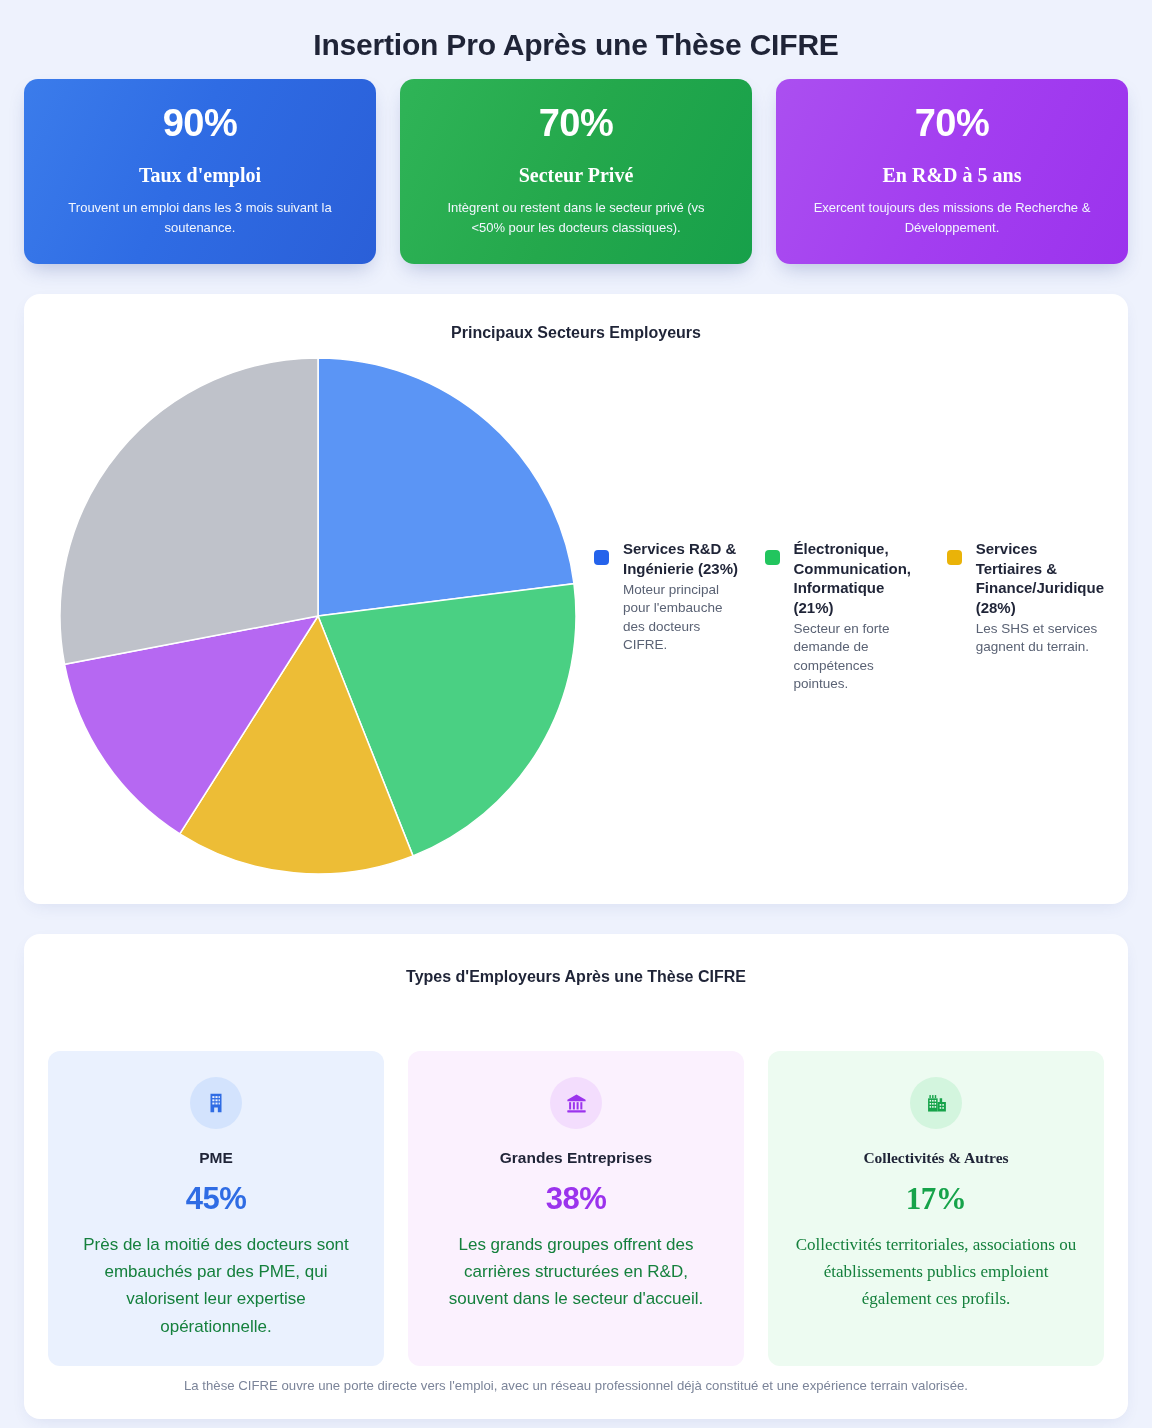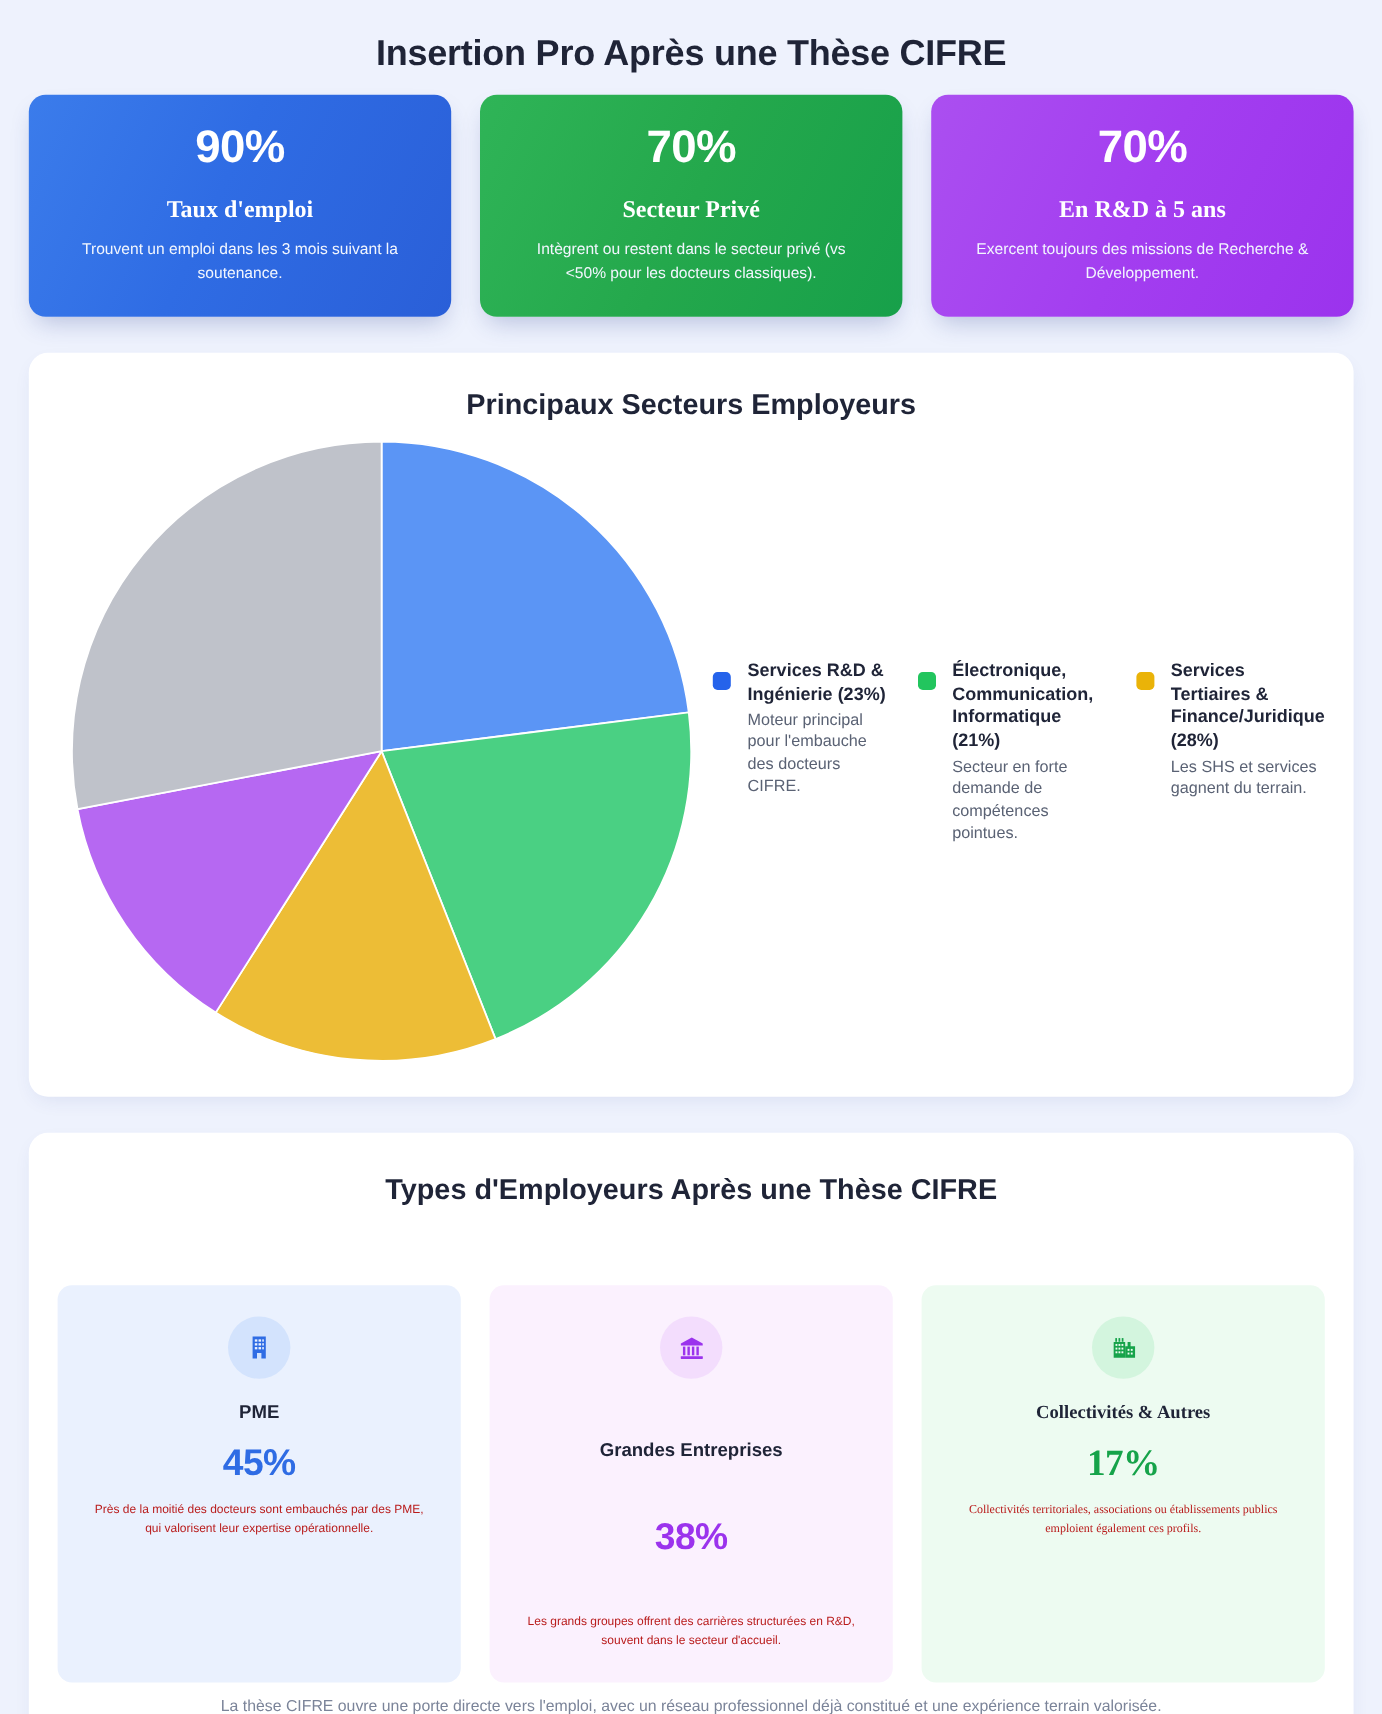--- a/index.html
+++ b/index.html
@@ -77,21 +77,21 @@
 
   
   .panel {
     background: #ffffff;
     border-radius: 16px;
     box-shadow: 0 6px 18px -6px rgba(40,60,140,0.12);
   }
 
   .panel-title {
     text-align: center;
-    font-size: 24px;
+    font-size: 16px;
     font-weight: bold;
     color: #1f2437;
   }
 
   
   .pie-panel {
     margin-top: 30px;
     padding: 30px 24px 28px;
   }
   .pie-body {
@@ -150,21 +150,21 @@
     border-radius: 12px;
     padding: 26px 24px 26px;
     text-align: center;
     display: flex;
     flex-direction: column;
     align-items: center;
     min-height: 253px;
     margin-top: 33px;
   }
   .emp-card.c-blue   { background: #eaf1fe; }
-  .emp-card.c-purple { background: #fbf1fe; gap: 31px; }
+  .emp-card.c-purple { background: #fbf1fe; }
   .emp-card.c-green  { background: #edfbf1; font-family: Liberation Serif, serif; }
 
   .emp-icon-circle {
     width: 52px;
     height: 52px;
     border-radius: 50%;
     display: flex;
     align-items: center;
     justify-content: center;
   }
@@ -182,23 +182,23 @@
     font-size: 31px;
     font-weight: bold;
     margin-top: 14px;
     letter-spacing: -0.5px;
   }
   .c-blue   .emp-value { color: #2f6ce4; }
   .c-purple .emp-value { color: #9b33ed; }
   .c-green  .emp-value { color: #16a34a; }
 
   .emp-desc {
-    font-size: 10px;
+    font-size: 17px;
     line-height: 1.6;
-    color: #b91c1c;
+    color: #15803d;
     margin-top: 14px;
     max-width: 300px;
   }
 
   .emp-footnote {
     text-align: center;
     font-size: 13.2px;
     color: #7b8499;
     margin-top: 12px;
   }

